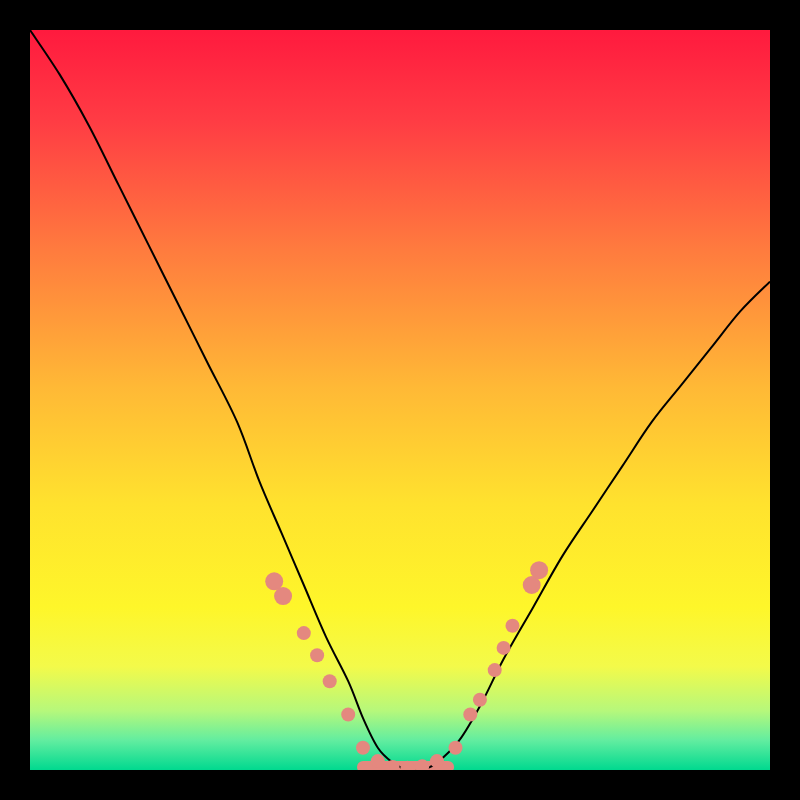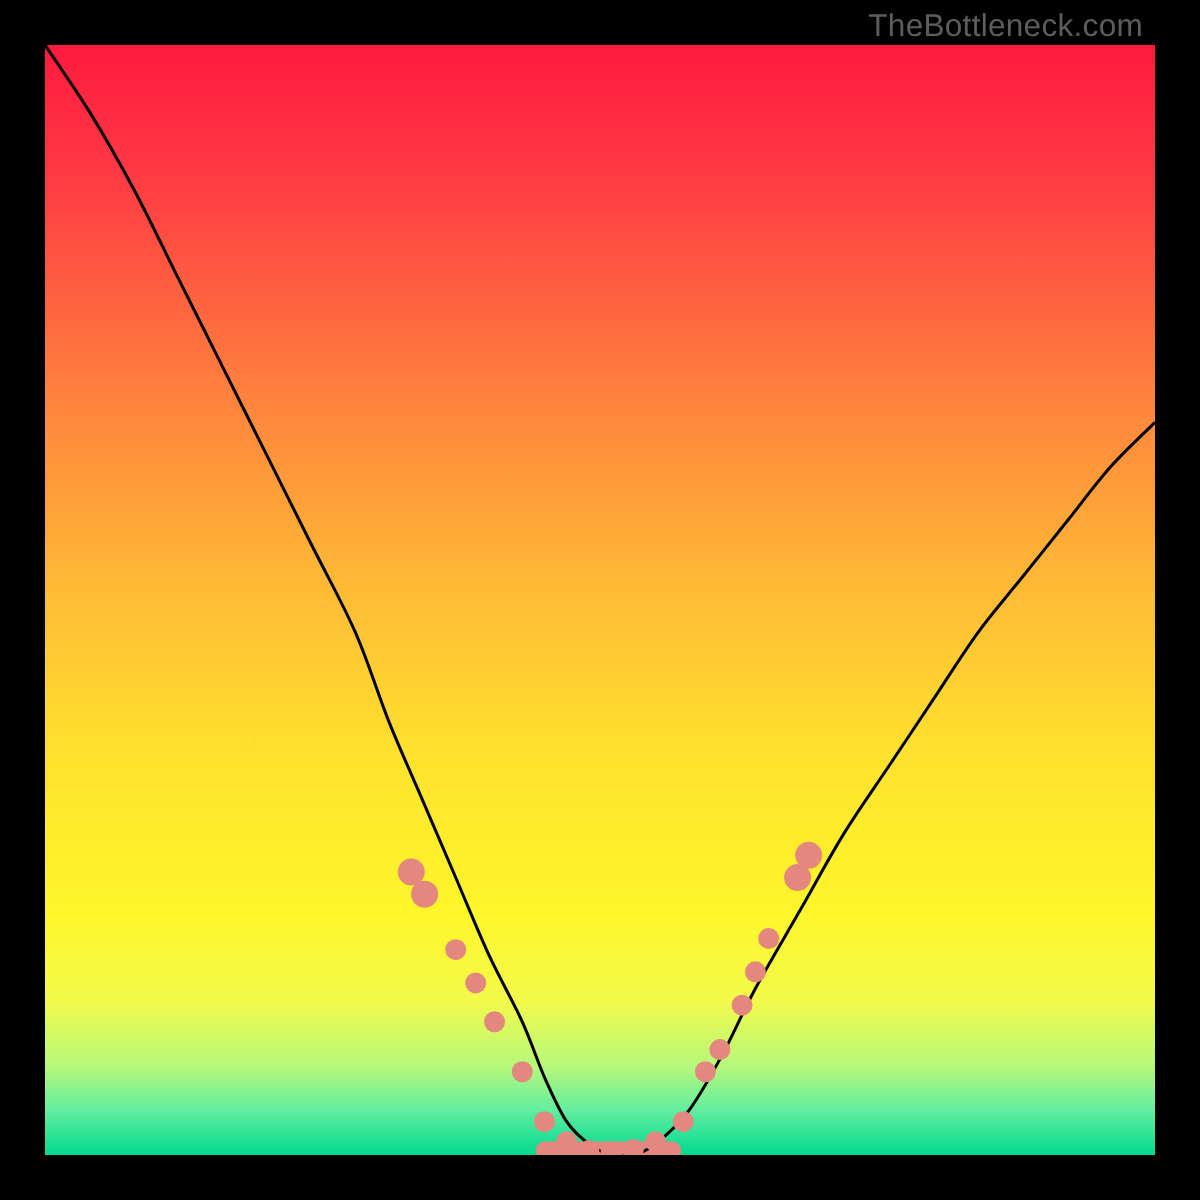--- a/index.html
+++ b/index.html
@@ -41,21 +41,20 @@
   }
   svg.overlay {
     position: absolute;
     inset: 0;
   }
 </style>
 </head>
 <body>
 
 <div class="frame">
-  <div class="watermark">TheBottleneck.com</div>
 
   <div class="plot-area">
     <svg class="gradient" viewBox="0 0 740 740" preserveAspectRatio="none">
       <defs>
         <linearGradient id="bg-grad" x1="0" y1="0" x2="0" y2="1">
             <stop offset="0.0%" stop-color="#ff1a3e"></stop>
             <stop offset="12.0%" stop-color="#ff3b44"></stop>
             <stop offset="30.0%" stop-color="#ff7c3e"></stop>
             <stop offset="48.0%" stop-color="#ffb836"></stop>
             <stop offset="64.0%" stop-color="#ffe22e"></stop>

